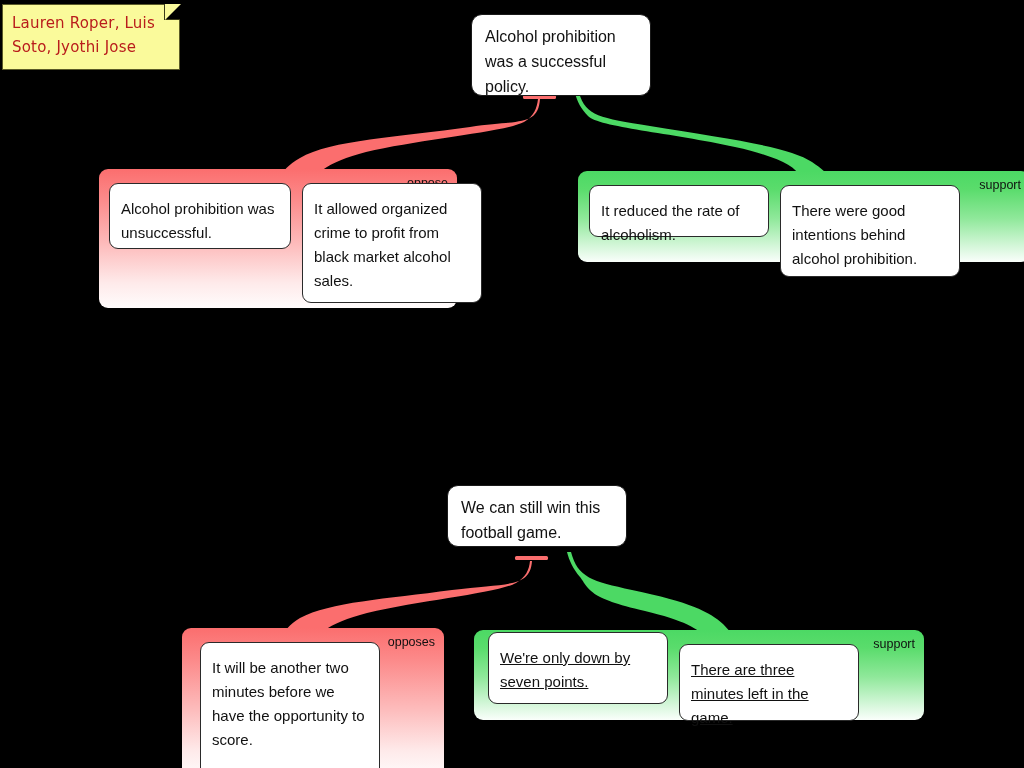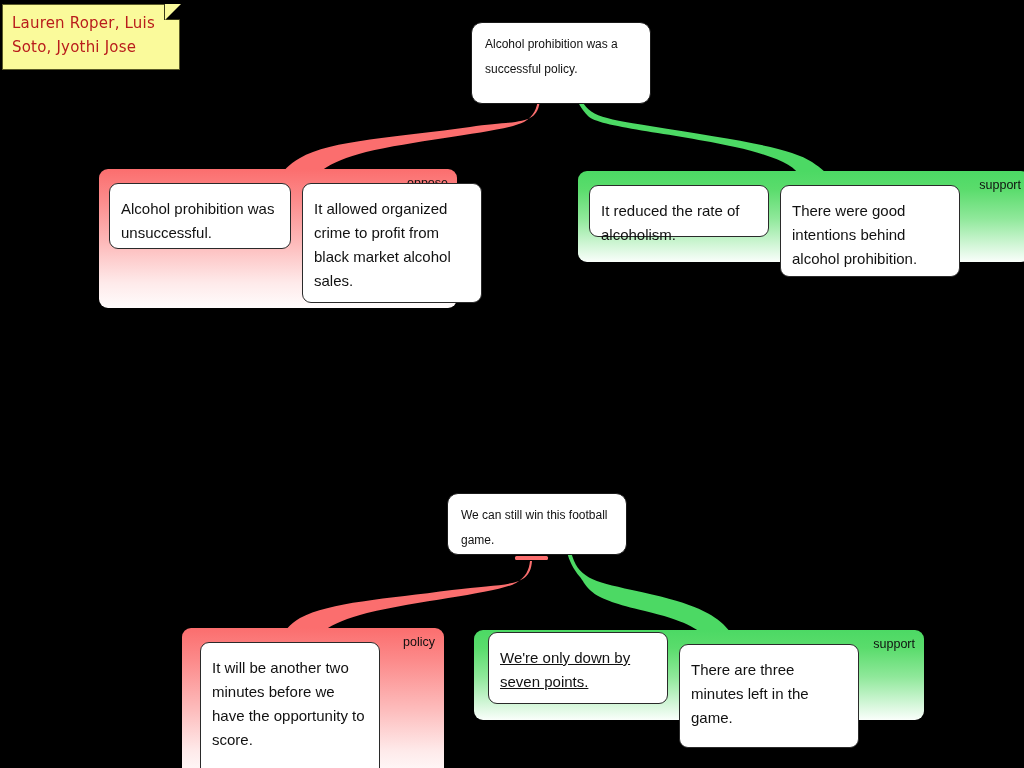--- a/index.html
+++ b/index.html
@@ -46,24 +46,23 @@
   }
 
   
   .claim{
     position:absolute;
     background:#FFFFFF;
     border:1px solid #1a1a1a;
     border-radius:11px;
     box-sizing:border-box;
     padding:9px 13px;
-    font-size:12px;
+    font-size:16px;
     line-height:25px;
     color:#111111;
-    margin-top:8px;
   }
 
   
   .group{
     position:absolute;
     box-sizing:border-box;
     border-radius:9px;
   }
   .group.oppose{
     background:linear-gradient(to bottom,#FB6E6E 0%,#FC8B8B 22%,#FDBDBD 55%,#FEEAEA 82%,#FFFCFC 100%);
@@ -161,29 +160,29 @@
     <div class="card" style="left:202px;top:14px;width:180px;height:92px;">
       <span>There were good intentions behind alcohol prohibition.</span>
     </div>
   </div>
 
   <div class="claim" style="left:447px;top:485px;width:180px;height:62px;">
     <span>We can still win this football game.</span>
   </div>
 
   <div class="group oppose" style="left:182px;top:628px;width:262px;height:150px;">
-    <span class="gl">policy</span>
+    <span class="gl">opposes</span>
     <div class="card" style="left:18px;top:14px;width:180px;height:140px;">
       <span>It will be another two minutes before we have the opportunity to score.</span>
     </div>
   </div>
 
   <div class="group support" style="left:474px;top:630px;width:450px;height:90px;">
     <span class="gl">support</span>
     <div class="card" style="left:14px;top:2px;width:180px;height:72px;text-decoration:underline;">
       <span>We're only down by seven points.</span>
     </div>
-    <div class="card" style="left:205px;top:14px;width:180px;height:104px;">
+    <div class="card" style="left:205px;top:14px;width:180px;height:77px;text-decoration:underline;">
       <span>There are three minutes left in the game.</span>
     </div>
   </div>
 
 </div>
 
 </body></html>

